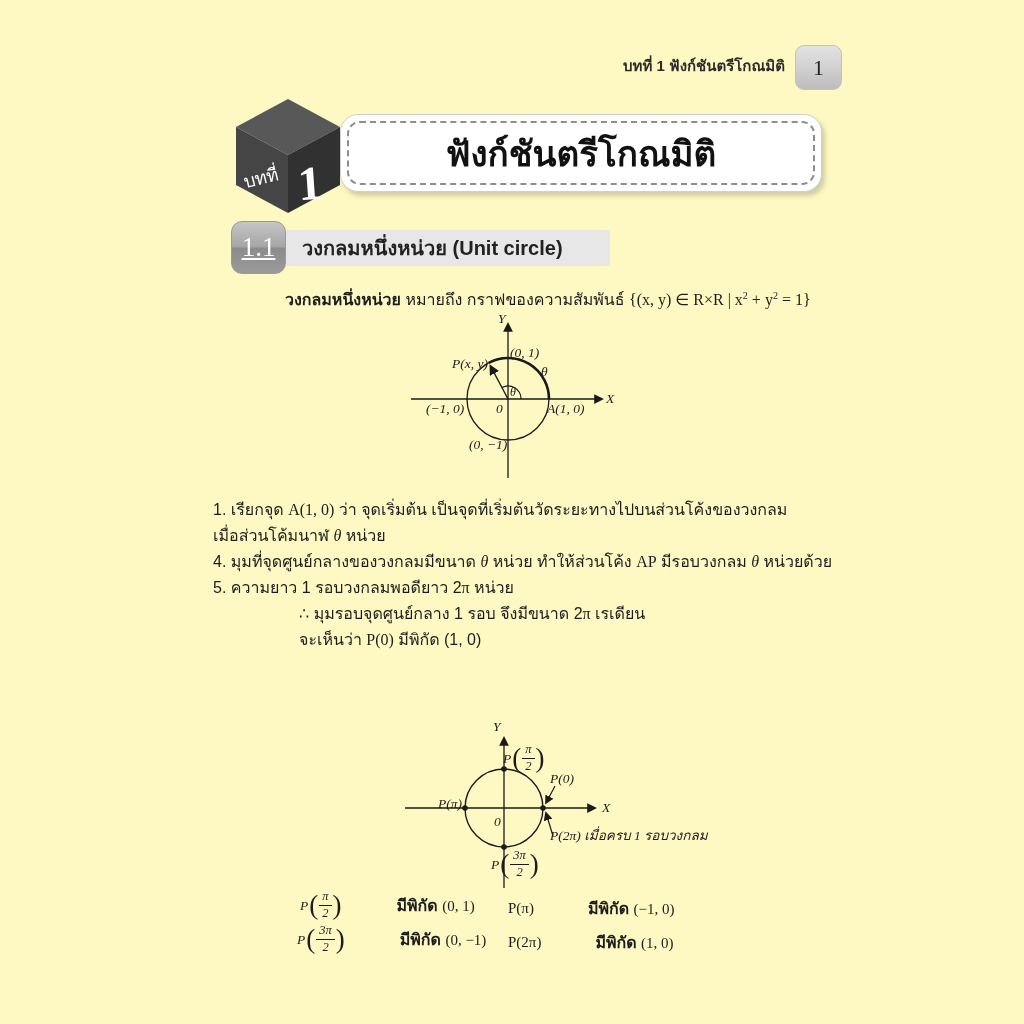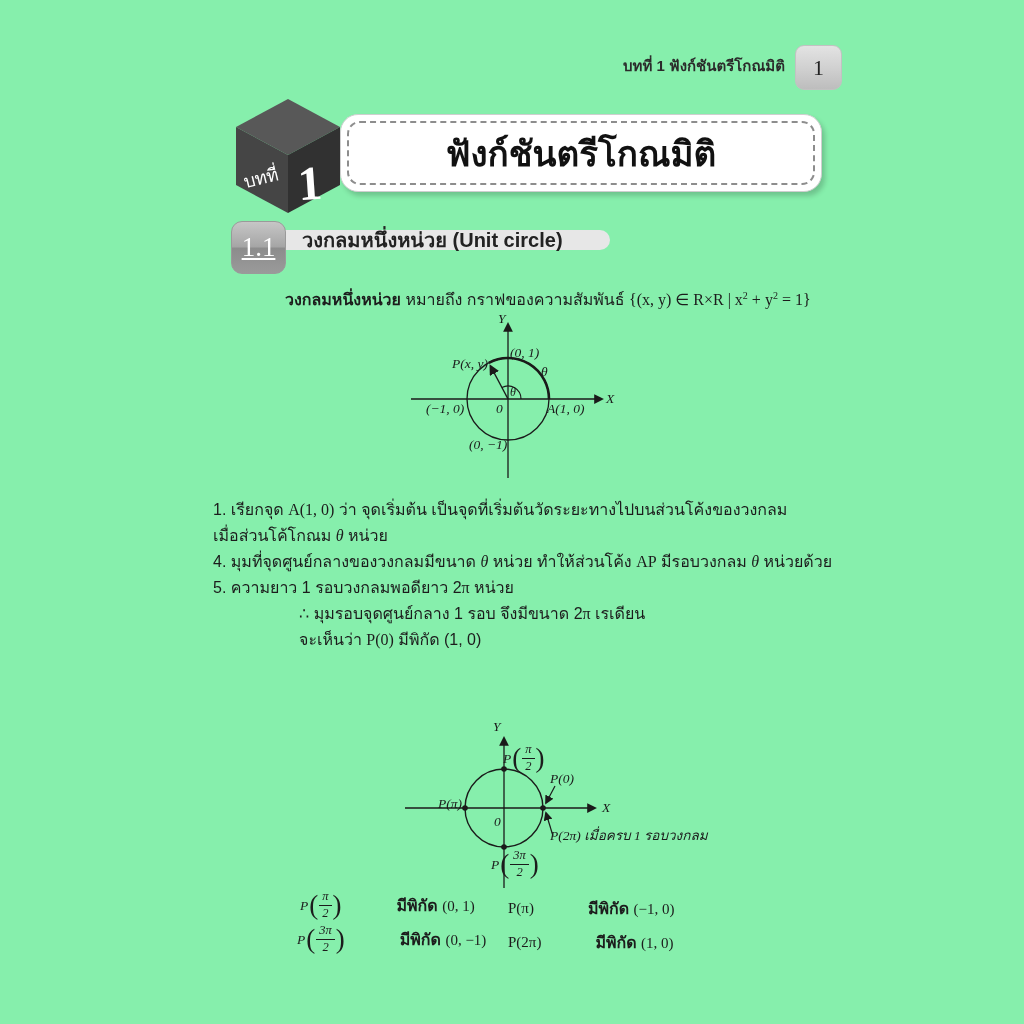--- a/index.html
+++ b/index.html
@@ -1,38 +1,38 @@
 <!DOCTYPE html>
 <html><head>
 <meta charset="utf-8">
 <style>
   html,body{margin:0;padding:0;background:#fff;}
-  .page{position:relative;width:1024px;height:1024px;background:#86efac;
+  .page{position:relative;width:1024px;height:1024px;background:#fef9c3;
         font-family:"Liberation Sans",sans-serif;color:#1c1c1c;overflow:hidden;}
 
   
   .hdr-text{position:absolute;top:54px;right:239px;font-size:15px;font-weight:700;color:#2b2b2b;white-space:nowrap;}
   .hdr-pagebox{position:absolute;top:45px;left:795px;width:45px;height:43px;border-radius:9px;
         background:linear-gradient(#e3e3e3,#cfcfcf 55%,#bdbdbd);border:1px solid #c2c2c2;
         display:flex;align-items:center;justify-content:center;
         font-family:"Liberation Serif",serif;font-size:22px;color:#222;}
 
   
   .cube{position:absolute;left:228px;top:93px;width:120px;height:124px;z-index:3;}
 
   
   .titlebox{position:absolute;left:340px;top:114px;width:480px;height:76px;background:#fff;
         border:1px solid #cfcfcf;border-radius:18px;box-shadow:3px 4px 5px rgba(0,0,0,0.18);z-index:2;}
   .titlebox .dash{position:absolute;inset:6px;border:2px dashed #8d8d8d;border-radius:13px;
         display:flex;align-items:center;justify-content:center;text-align:right;}
   .titlebox .ttl{font-size:35px;font-weight:700;color:#111;}
 
   
-  .secbar{position:absolute;left:268px;top:230px;width:308px;height:20px;background:#e7e7e7;
-        display:flex;align-items:center;padding-left:34px;font-size:20px;font-weight:700;color:#222;border-radius:12px;}
+  .secbar{position:absolute;left:268px;top:230px;width:308px;height:36px;background:#e7e7e7;
+        display:flex;align-items:center;padding-left:34px;font-size:20px;font-weight:700;color:#222;}
   .secbadge{position:absolute;left:231px;top:221px;width:53px;height:51px;border-radius:11px;
         background:linear-gradient(#c6c6c6,#a6a6a6 48%,#8c8c8c 52%,#9a9a9a);
         border:1px solid #9a9a9a;display:flex;align-items:center;justify-content:center;
         font-family:"Liberation Serif",serif;font-size:27px;color:#fff;z-index:2;text-decoration:underline;}
 
   
   .intro{position:absolute;left:285px;top:287px;font-size:16px;white-space:nowrap;}
 
   
   .b{font-weight:700}
@@ -129,21 +129,21 @@
     <span class="dlab" style="left:136px;top:55px;">θ</span>
     <span class="dlab small" style="left:105px;top:76px;">θ</span>
     <span class="dlab" style="left:21px;top:92px;">(−1, 0)</span>
     <span class="dlab" style="left:91px;top:92px;">0</span>
     <span class="dlab" style="left:142px;top:92px;">A(1, 0)</span>
     <span class="dlab" style="left:64px;top:128px;">(0, −1)</span>
   </div>
 
   <div class="agree">
     <div class="line"><span>1.  เรียกจุด </span><span class="m">A(1, 0)</span><span> ว่า จุดเริ่มต้น เป็นจุดที่เริ่มต้นวัดระยะทางไปบนส่วนโค้งของวงกลม</span></div>
-    <div class="line cont"><span>เมื่อส่วนโค้โกณม </span><span class="mi">θ</span><span> หน่วย</span></div>
+    <div class="line cont"><span>เมื่อส่วนโค้มนาฬ </span><span class="mi">θ</span><span> หน่วย</span></div>
     <div class="line"><span>4.  มุมที่จุดศูนย์กลางของวงกลมมีขนาด </span><span class="mi">θ</span><span> หน่วย ทำให้ส่วนโค้ง </span><span class="m">AP</span><span> มีรอบวงกลม </span><span class="mi">θ</span><span> หน่วยด้วย</span></div>
     <div class="line"><span>5.  ความยาว 1 รอบวงกลมพอดียาว 2</span><span class="m">π</span><span> หน่วย</span></div>
     <div class="line concl"><span>∴ มุมรอบจุดศูนย์กลาง 1 รอบ จึงมีขนาด 2</span><span class="m">π</span><span> เรเดียน</span></div>
     <div class="line concl"><span>จะเห็นว่า </span><span class="m">P(0)</span><span> มีพิกัด (1, 0)</span></div>
   </div>
 
   <div class="diagram d2">
     <svg width="300" height="178" viewBox="0 0 300 178">
       <defs>
         <marker id="ah2" viewBox="0 0 10 10" refX="8" refY="5" markerWidth="7.5" markerHeight="7.5" orient="auto">

